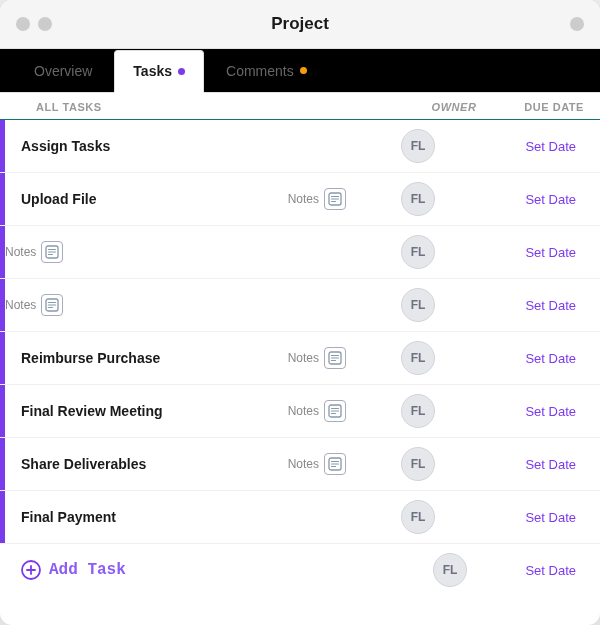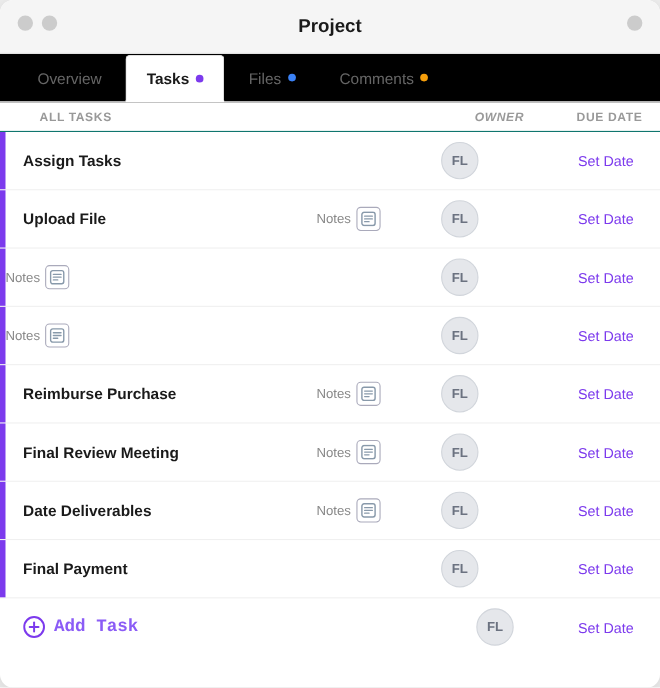--- a/index.html
+++ b/index.html
@@ -18,21 +18,21 @@
       border-radius: 12px;
       box-shadow: 0 4px 20px rgba(0,0,0,0.15);
       overflow: hidden;
       display: flex;
       flex-direction: column;
     }
     .titlebar {
       background: #f5f5f5;
       padding: 14px 20px;
       display: flex;
-      align-items: flex-start;
+      align-items: center;
       justify-content: center;
       position: relative;
       border-bottom: 1px solid #e0e0e0;
     }
     .titlebar-controls {
       position: absolute;
       left: 16px;
       display: flex;
       gap: 8px;
     }
@@ -225,24 +225,20 @@
 
   <div class="tabs">
     <div class="tab">
       <span>Overview</span>
     </div>
     <div class="tab active">
       <span>Tasks</span>
       <span class="tab-dot dot-purple"></span>
     </div>
     <div class="tab">
-      <span>Files</span>
-      <span class="tab-dot dot-blue"></span>
-    </div>
-    <div class="tab">
       <span>Comments</span>
       <span class="tab-dot dot-orange"></span>
     </div>
   </div>
 
   <div class="tasks-container">
 
     <div class="tasks-header">
       <span>ALL TASKS</span>
       <span style="text-align:center;font-style:italic;">OWNER</span>
@@ -377,21 +373,21 @@
     <div class="owner-cell">
       <div class="avatar">FL</div>
     </div>
     <div class="due-date-cell">
       <span class="set-date">Set Date</span>
     </div>
   </div>
         <div class="task-row">
     <div class="task-left">
       <div class="task-bar"></div>
-      <span class="task-name">Date Deliverables</span>
+      <span class="task-name">Share Deliverables</span>
 
         <div class="task-notes">
           <span>Notes</span>
           <div class="notes-icon">
             <svg width="14" height="14" viewBox="0 0 14 14" fill="none">
               <rect x="1" y="1" width="12" height="12" rx="2" stroke="#8899aa" stroke-width="1.3"></rect>
               <line x1="3.5" y1="4.5" x2="10.5" y2="4.5" stroke="#8899aa" stroke-width="1.2" stroke-linecap="round"></line>
               <line x1="3.5" y1="7" x2="10.5" y2="7" stroke="#8899aa" stroke-width="1.2" stroke-linecap="round"></line>
               <line x1="3.5" y1="9.5" x2="7.5" y2="9.5" stroke="#8899aa" stroke-width="1.2" stroke-linecap="round"></line>
             </svg>

